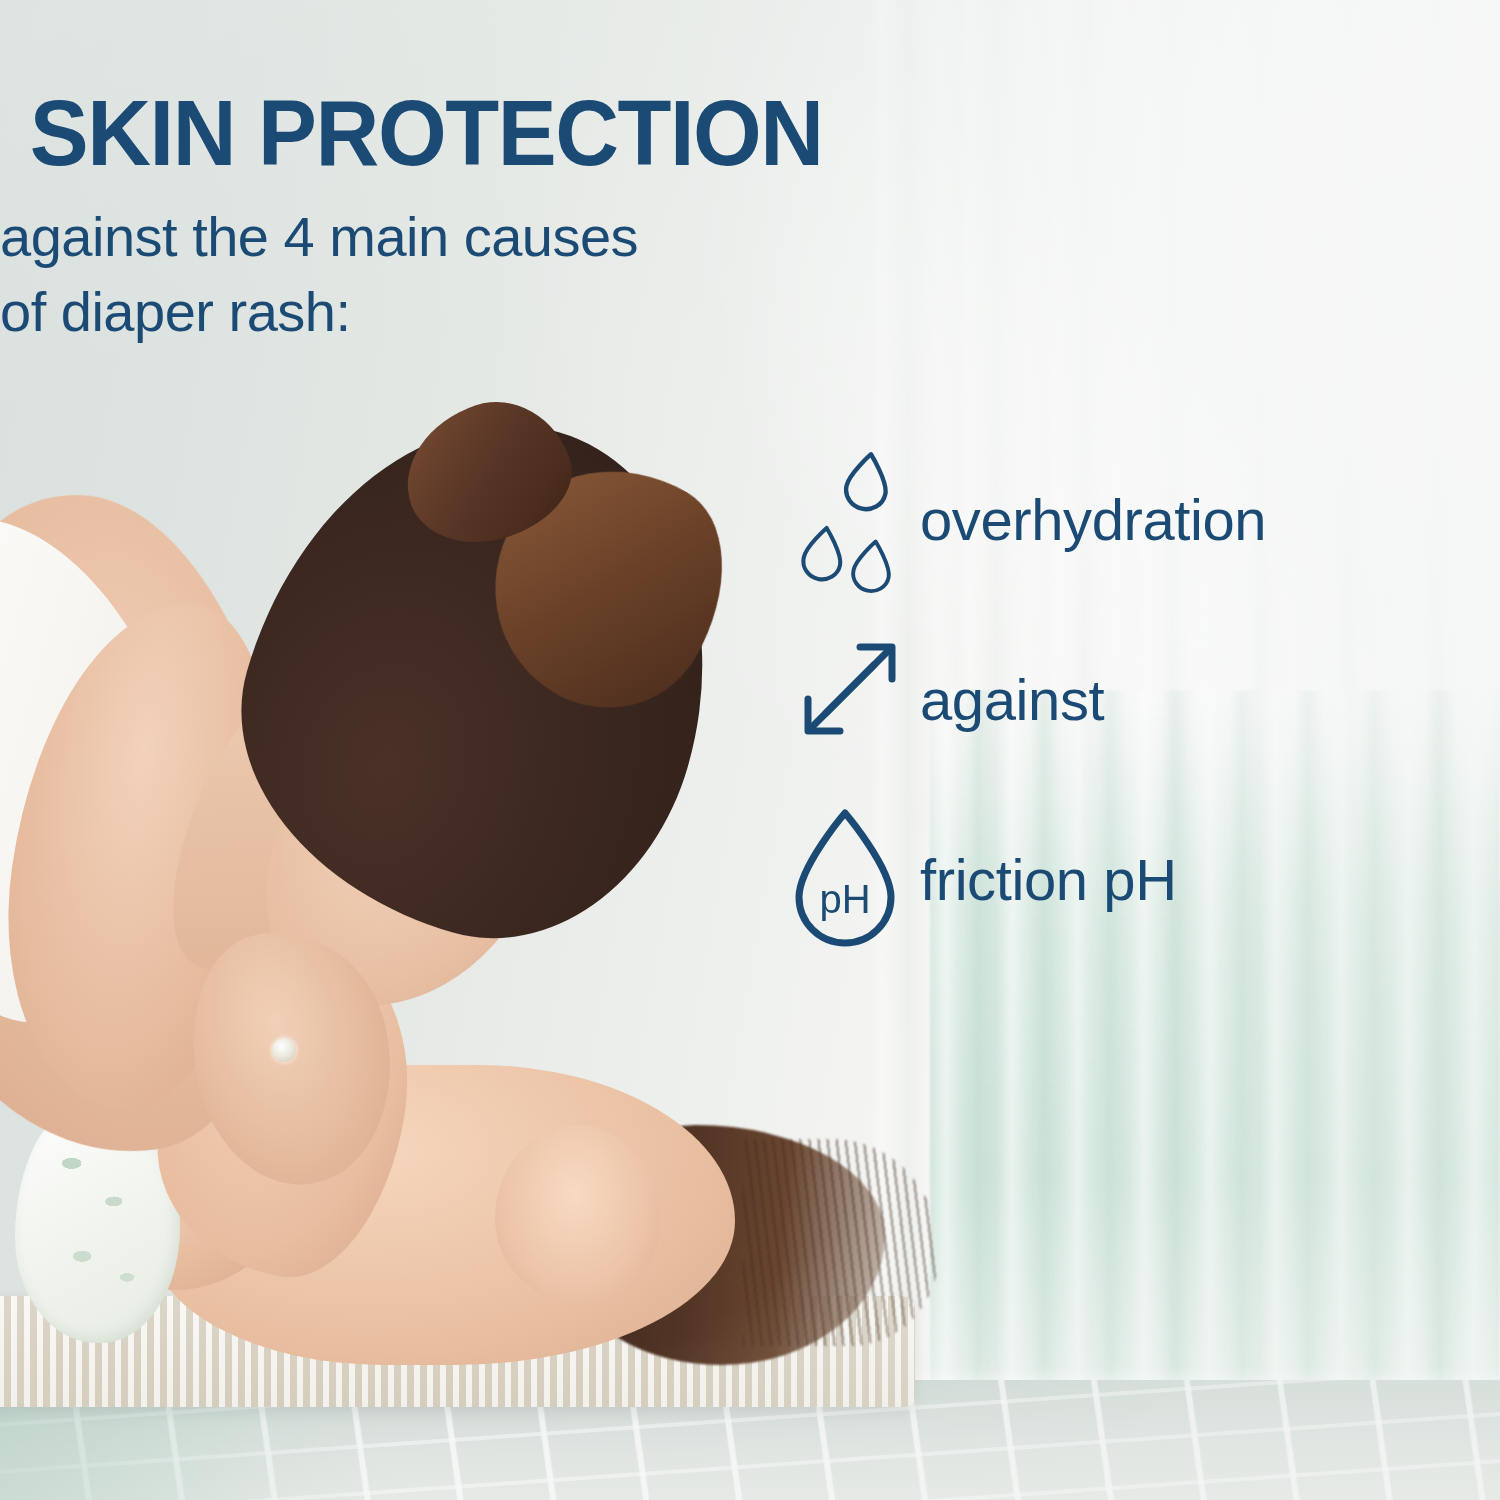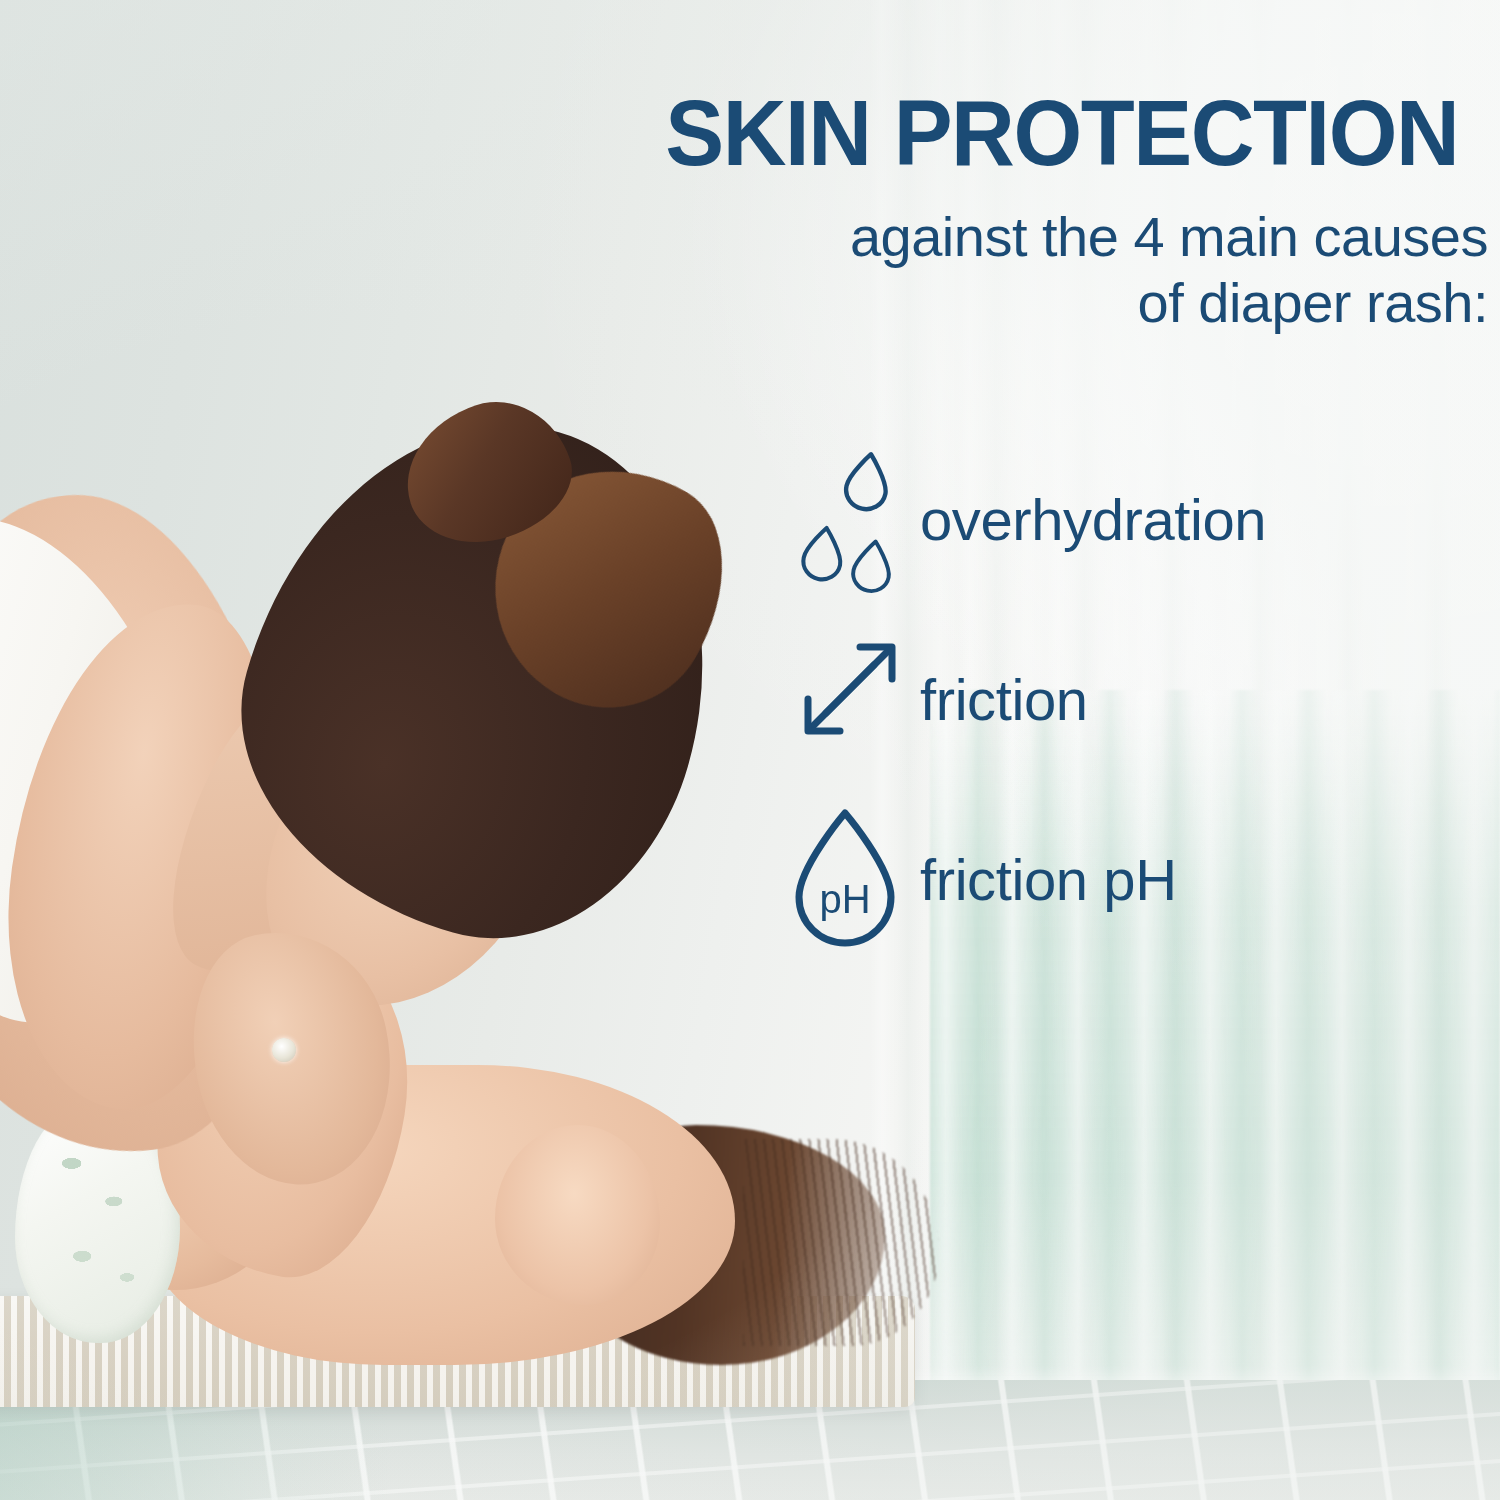--- a/index.html
+++ b/index.html
@@ -275,21 +275,21 @@
   .photo-soften {
     position:absolute; inset:0;
     background: radial-gradient(ellipse 70% 60% at 24% 58%, rgba(255,255,255,0) 60%, rgba(231,236,233,.35) 100%);
     pointer-events:none;
   }
 
   
   .headline-wrap {
     position:absolute;
     left:0; right:12px; top:88px;
-    text-align:right;
+    text-align:left;
     z-index:5;
   }
   .headline {
     margin:0;
     font-family: "Liberation Sans", sans-serif;
     font-weight: 700;
     font-size: 92px;
     line-height: .98;
     letter-spacing: -1.5px;
     color: #1b4b75;
@@ -297,21 +297,21 @@
   }
   .subhead {
     margin: 26px 0 0 0;
     font-family: "Liberation Sans", sans-serif;
     font-weight: 400;
     font-size: 56px;
     line-height: 1.17;
     color: #1b4b75;
     letter-spacing: -0.5px;
   }
-  .subhead span { display:block; }
+  .subhead span { display:block;margin-top:9px; }
 
   
   .causes {
     position:absolute;
     left: 790px;
     top: 430px;
     width: 640px;
     z-index:5;
   }
   .cause-row {
@@ -410,21 +410,21 @@
       <div class="cause-icon">
         <svg class="icon" width="120" height="120" viewBox="0 0 120 120" aria-hidden="true">
 
           <line x1="36" y1="88" x2="98" y2="26" stroke-width="11"></line>
           <polyline points="70,22 102,22 102,54" stroke-width="11"></polyline>
 
           <line x1="84" y1="40" x2="22" y2="102" stroke-width="11"></line>
           <polyline points="50,106 18,106 18,74" stroke-width="11"></polyline>
         </svg>
       </div>
-      <div class="cause-label">friction</div>
+      <div class="cause-label">against</div>
     </div>
 
     <div class="cause-row">
       <div class="cause-icon">
         <svg class="icon" width="110" height="150" viewBox="0 0 110 150" aria-hidden="true">
           <path d="M55 8 C55 8 101 62 101 92 C101 118 80 138 55 138 C30 138 9 118 9 92 C9 62 55 8 55 8 Z" stroke-width="7"></path>
           <text x="55" y="108" text-anchor="middle" style="font-size:40px;">pH</text>
         </svg>
       </div>
       <div class="cause-label">friction pH</div>

